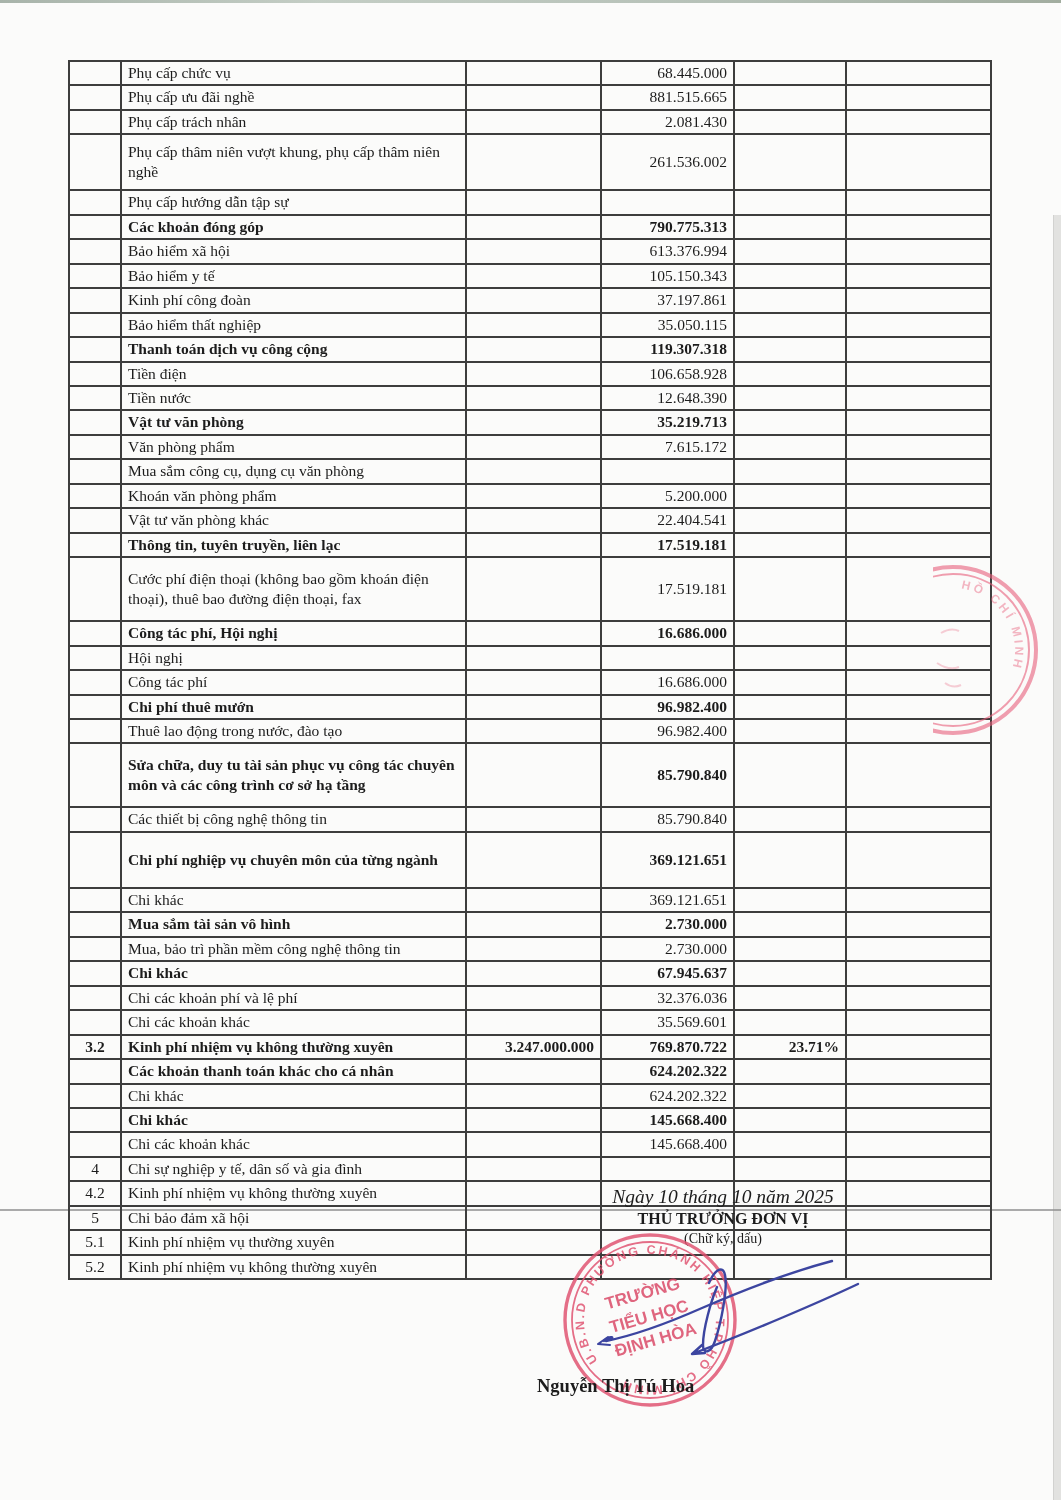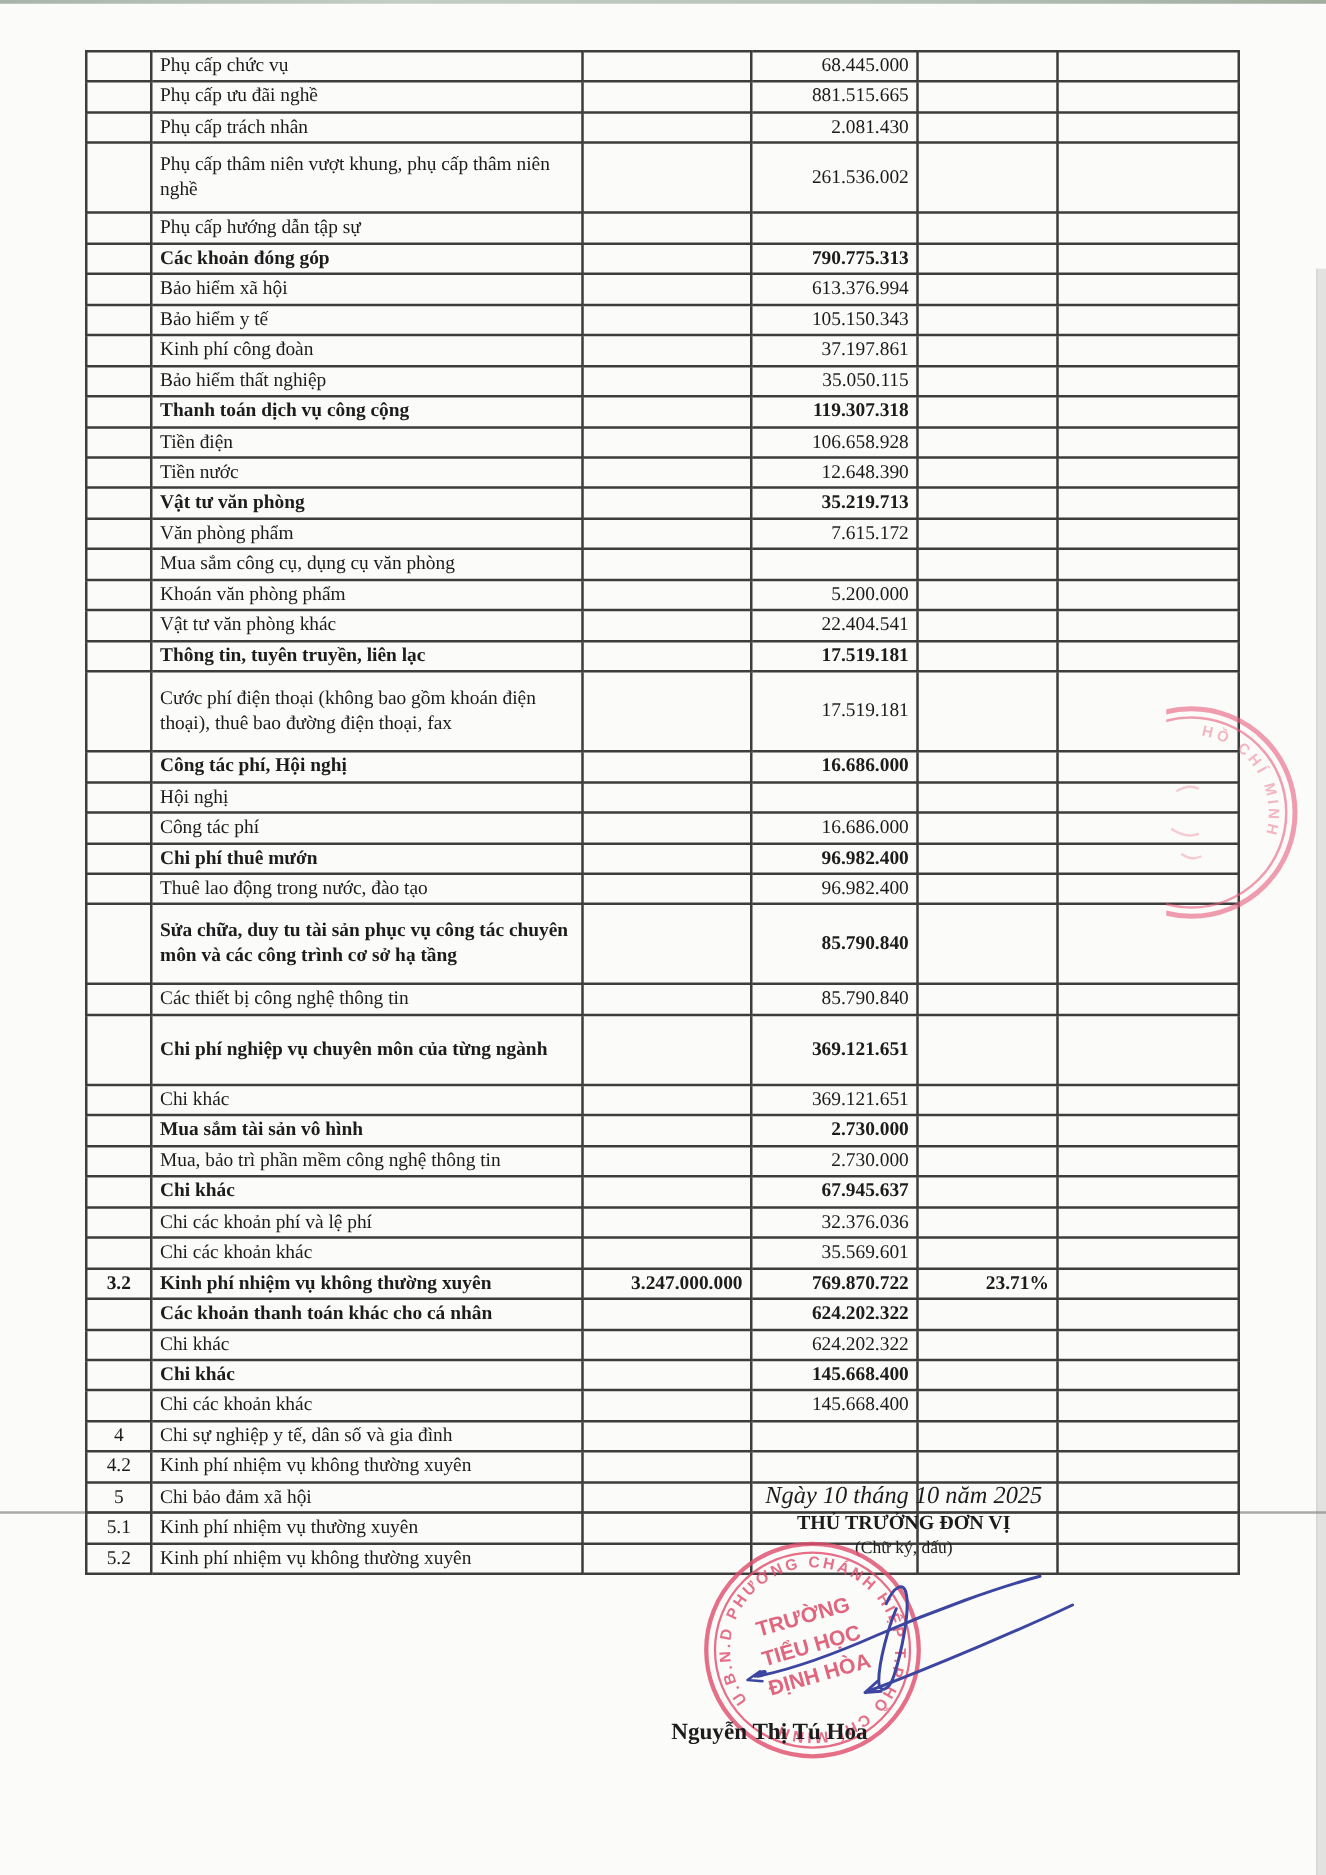--- a/index.html
+++ b/index.html
@@ -8,21 +8,21 @@
     background:#fbfbfa;
     font-family:"Liberation Serif","DejaVu Serif",serif;
     color:#1c1c1c;
   }
   .page-edge-top{position:absolute;left:0;top:0;width:1061px;height:3px;
     background:linear-gradient(90deg,#7b8d7f,#a6b5a8 30%,#8fa092 70%,#72836f);opacity:.65;}
   .page-edge-right{position:absolute;right:0;top:215px;bottom:0;width:7px;background:#e2e2e0;border-left:1px solid #d2d2d0;}
   .scan-line{position:absolute;left:0;top:1209px;width:1061px;height:2px;background:#8f8f8f;opacity:.75;}
 
   table.budget{
-    position:absolute;left:68px;top:40px;width:922px;
+    position:absolute;left:68px;top:60px;width:922px;
     border-collapse:collapse;table-layout:fixed;
     font-size:15.5px;line-height:1.32;
   }
   table.budget td{
     border:2px solid #3d3d3d;
     padding:1px 6px;
     vertical-align:middle;
     overflow:hidden;
   }
   td.c-no{text-align:center;padding:1px 2px;}

